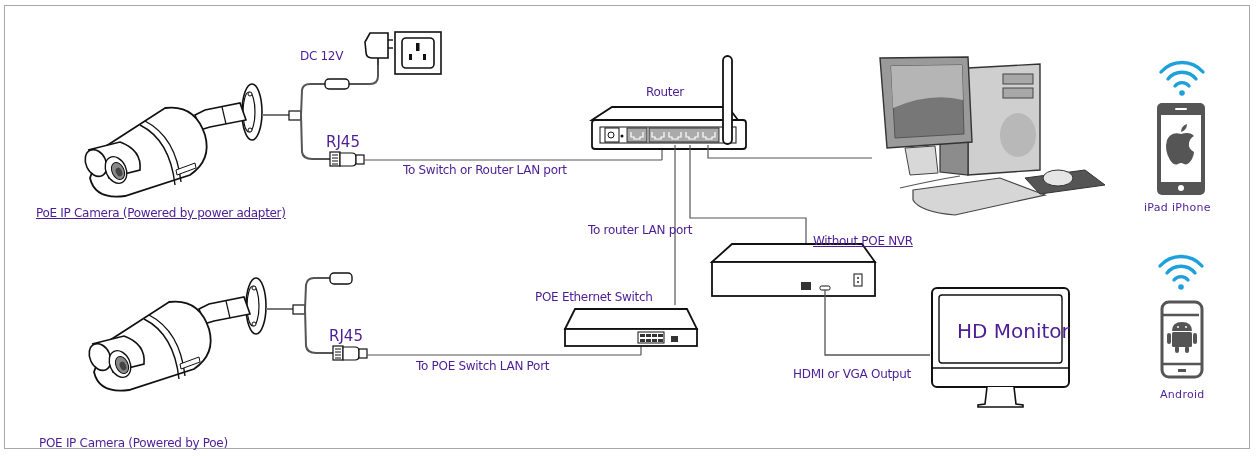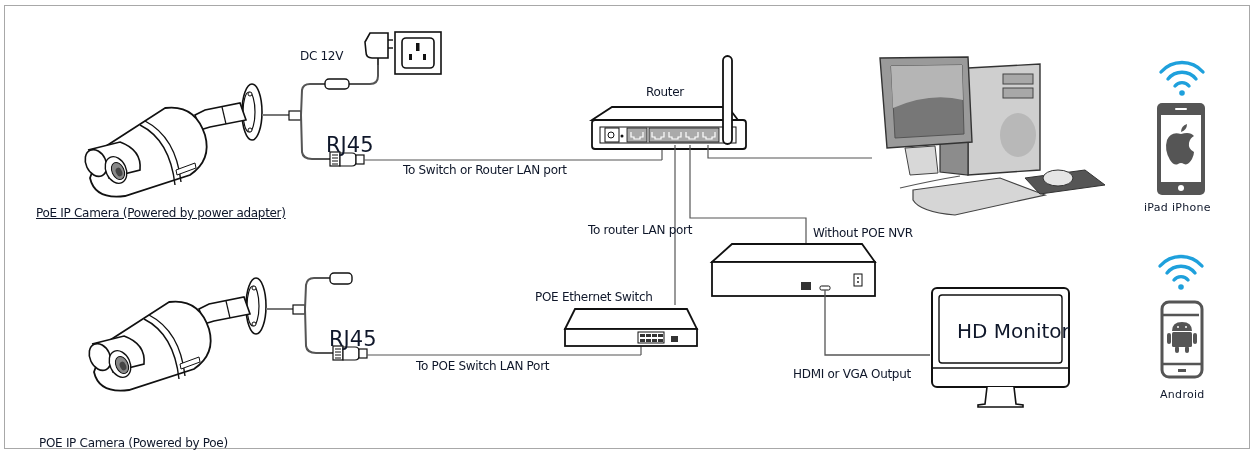--- a/index.html
+++ b/index.html
@@ -1,20 +1,20 @@
 <!DOCTYPE html>
 <html><head>
 <meta charset="utf-8">
 <style>
   html, body { margin: 0; padding: 0; background: #ffffff; }
   body { width: 1257px; height: 456px; position: relative; overflow: hidden; font-family: "DejaVu Sans", sans-serif; }
   #frame { position: absolute; left: 4px; top: 5px; width: 1246px; height: 444px; border: 1px solid #a8a8a8; box-sizing: border-box; }
   svg#diagram { position: absolute; left: 0; top: 0; }
-  .lbl { position: absolute; font-family: "DejaVu Sans", sans-serif; font-size: 12px; color: #0f172a; white-space: nowrap; letter-spacing: -0.3px; }
-  .lbl.big { font-size: 21px; letter-spacing: 0; }
+  .lbl { position: absolute; font-family: "DejaVu Sans", sans-serif; font-size: 12px; color: #4c1d95; white-space: nowrap; letter-spacing: -0.3px; }
+  .lbl.big { font-size: 15px; letter-spacing: 0; }
   .lbl.mon { font-size: 20px; letter-spacing: 0; }
   .lbl.dev { font-size: 11px; letter-spacing: 0.3px; }
 </style>
 </head>
 <body>
 
 <div id="frame"></div>
 
 <svg id="diagram" width="1257" height="456" viewBox="0 0 1257 456" xmlns="http://www.w3.org/2000/svg">
   <defs>
@@ -225,17 +225,17 @@
 <div class="lbl" style="left:300px; top:49px;">DC 12V</div>
 <div class="lbl big" style="left:326px; top:133px;">RJ45</div>
 <div class="lbl" style="left:36px; top:206px;text-decoration:underline;">PoE IP Camera (Powered by power adapter)</div>
 <div class="lbl" style="left:403px; top:163px;">To Switch or Router LAN port</div>
 <div class="lbl" style="left:646px; top:85px;">Router</div>
 <div class="lbl" style="left:556px; top:223px;margin-left:32px;">To router LAN port</div>
 <div class="lbl" style="left:535px; top:290px;">POE Ethernet Switch</div>
 <div class="lbl big" style="left:329px; top:327px;">RJ45</div>
 <div class="lbl" style="left:416px; top:359px;">To POE Switch LAN Port</div>
 <div class="lbl" style="left:39px; top:402px;margin-top:34px;">POE IP Camera (Powered by Poe)</div>
-<div class="lbl" style="left:813px; top:226px;">Without POE NVR</div>
+<div class="lbl" style="left:813px; top:234px;text-decoration:underline;">Without POE NVR</div>
 <div class="lbl" style="left:793px; top:367px;">HDMI or VGA Output</div>
 <div class="lbl mon" style="left:957px; top:319px;">HD Monitor</div>
 <div class="lbl dev" style="left:1144px; top:201px;">iPad  iPhone</div>
 <div class="lbl dev" style="left:1160px; top:388px;">Android</div>
 
 </body></html>

